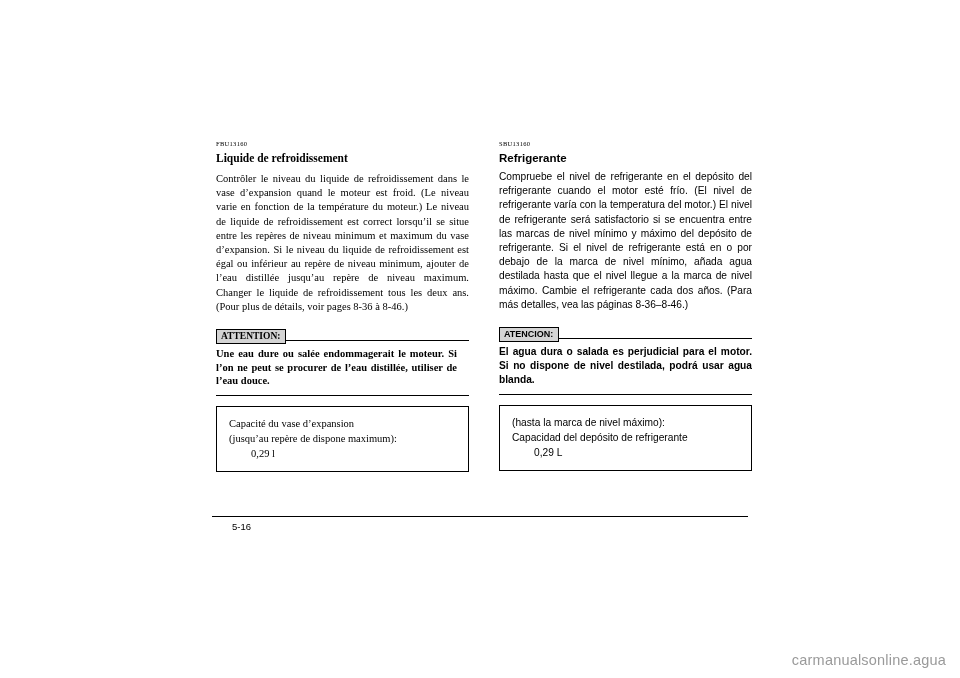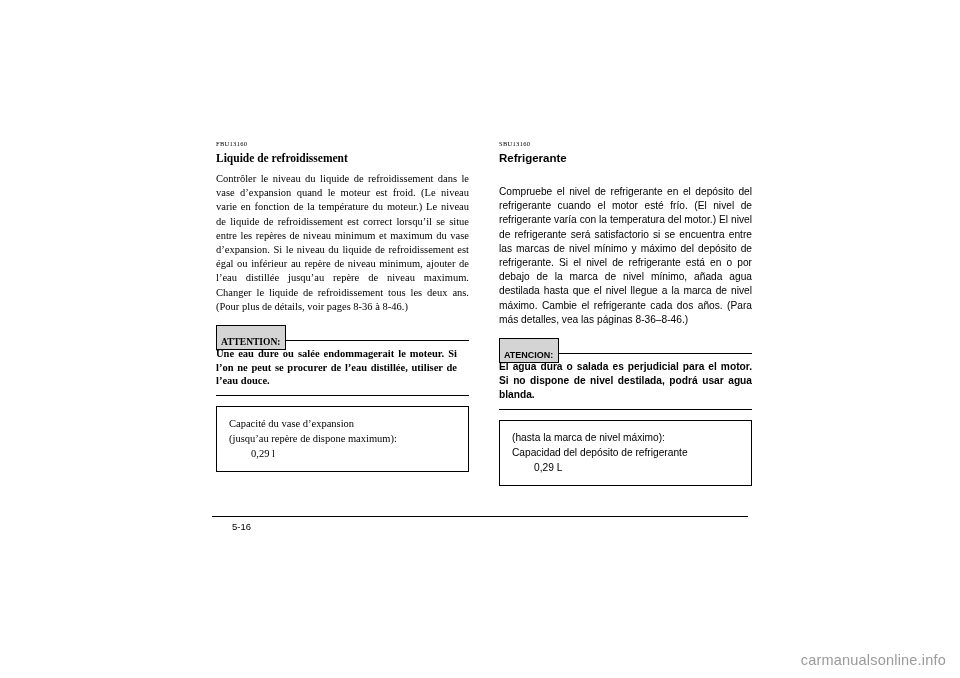--- a/index.html
+++ b/index.html
@@ -48,21 +48,21 @@
     font-family: "Liberation Serif", serif;
     font-weight: bold;
     font-size: 11.5px;
     margin: 0 0 8px 0;
     color: #000;
   }
   .heading-sans {
     font-family: "Liberation Sans", sans-serif;
     font-weight: bold;
     font-size: 11.5px;
-    margin: 0 0 21px 0;
+    margin: 0 0 6px 0;
     color: #000;
   }
 
   p.body-serif {
     font-family: "Liberation Serif", serif;
     font-size: 10.5px;
     line-height: 14.2px;
     text-align: justify;
     text-justify: inter-word;
     margin: 0;
@@ -81,21 +81,21 @@
   
   .caution {
     margin-top: 11px;
     position: relative;
     height: 16px;
   }
   .caution-label {
     display: inline-block;
     background: #d4d4d4;
     border: 1px solid #000;
-    padding: 11px 5px 1px 4px;
+    padding: 1px 5px 1px 4px;
     font-size: 9.5px;
     font-weight: bold;
     line-height: 11px;
     color: #000;
     position: relative;
     z-index: 2;
   }
   .caution-label.serif { font-family: "Liberation Serif", serif; }
   .caution-label.sans  { font-family: "Liberation Sans", sans-serif; font-size: 9px; }
 
@@ -225,14 +225,14 @@
         <div class="spec-line sans">Capacidad del depósito de refrigerante</div>
         <div class="spec-line sans spec-value">0,29 L</div>
       </div>
     </div>
 
   </div>
 
   <div class="page-rule"></div>
   <div class="page-number">5-16</div>
 
-  <div class="watermark">carmanualsonline.info</div>
+  <div class="watermark">carmanualsonline.agua</div>
 </div>
 
 </body></html>

